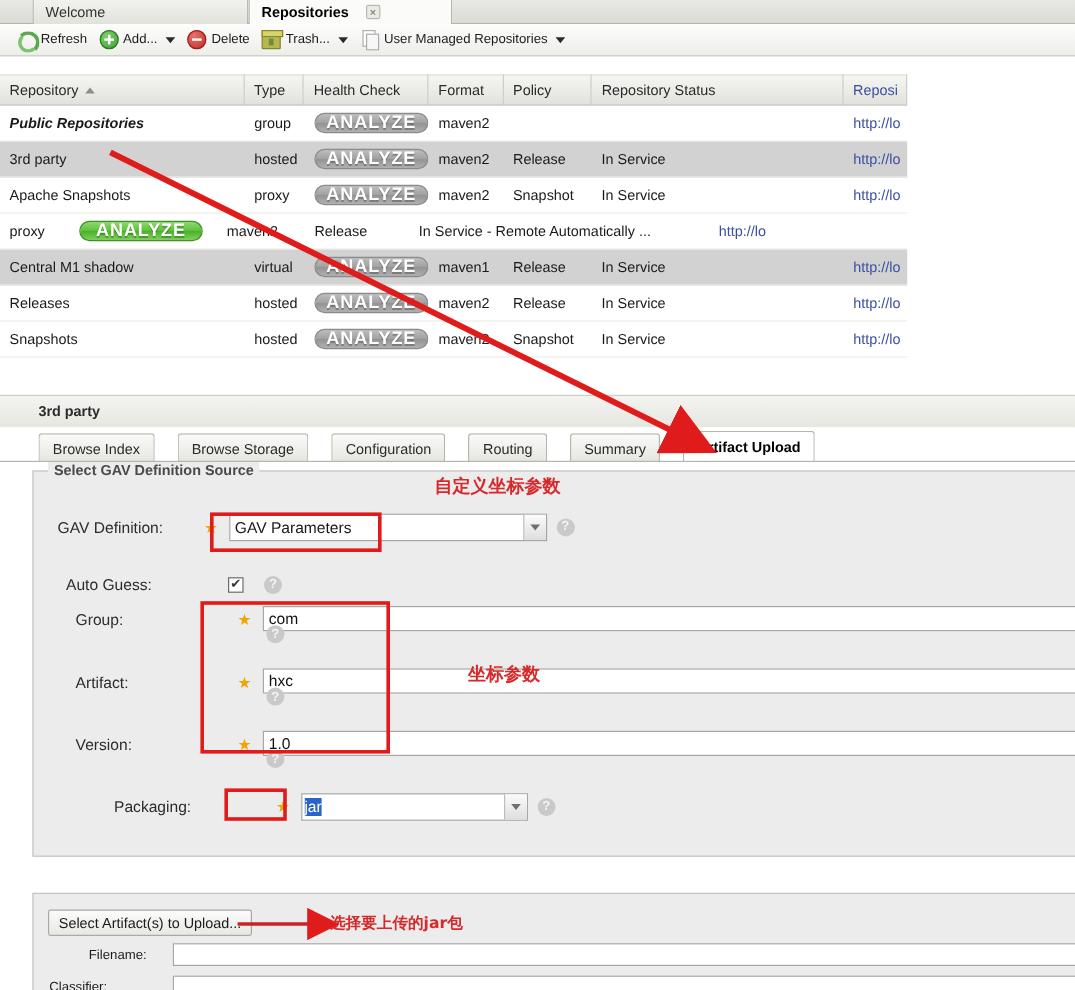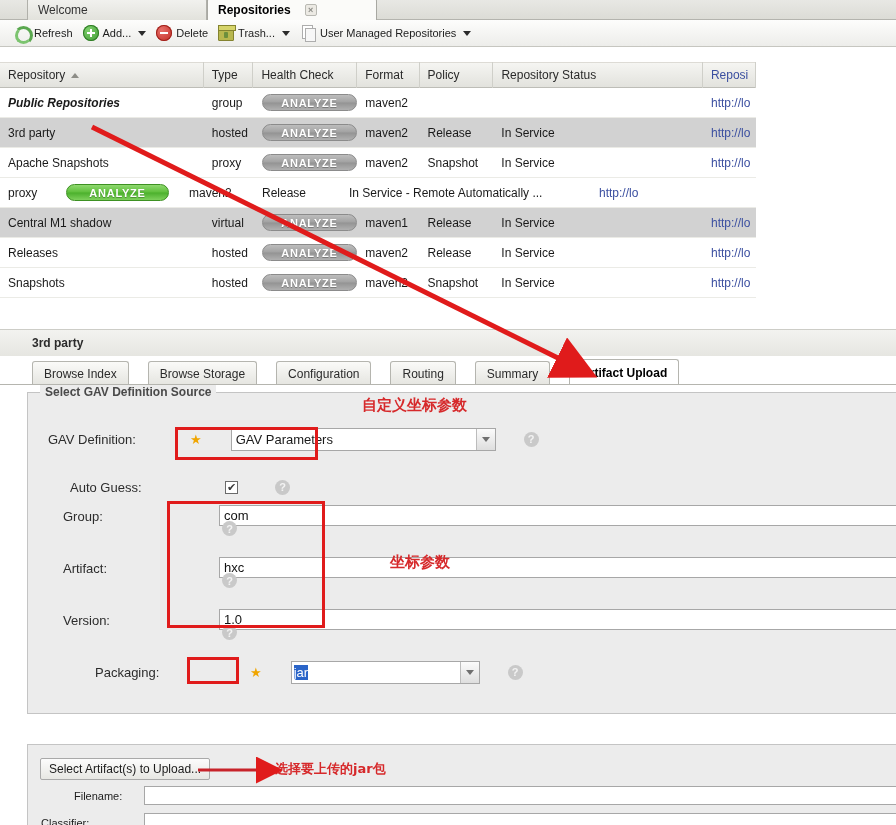--- a/index.html
+++ b/index.html
@@ -107,21 +107,21 @@
   .c-status { width: 250px; }
   .c-url    { width: 62px; color: #3b4fa0; }
   .bold { font-weight: bold; font-style: italic; }
   .sortarrow { margin-left: 6px; width:0;height:0;
     border-left:4px solid transparent;border-right:4px solid transparent;border-bottom:5px solid #8d8d87; }
 
   .pill {
     width: 103px; height: 17px; border-radius: 9px;
     background: linear-gradient(to bottom, #bdbdbd 0%, #a2a2a2 48%, #939393 52%, #b0b0b0 100%);
     border: 1px solid #8b8b8b;
-    color: #fff; font-size: 11px; font-weight: bold; letter-spacing: .8px;
+    color: #fff; font-size: 15px; font-weight: bold; letter-spacing: .8px;
     display: flex; align-items: center; justify-content: center;
     text-shadow: 0 1px 0 rgba(0,0,0,.25);
   }
   .pill.green {
     background: linear-gradient(to bottom, #8fd96f 0%, #5fbf3c 48%, #4bb02c 52%, #7ed05c 100%);
     border-color: #3d9122;
   }
 
   
   .detail-title {
@@ -144,21 +144,21 @@
 
   
   .panel {
     position: absolute; left: 27px; top: 392px; width: 900px; height: 322px;
     background: #ececec; border: 1px solid #c4c4c4;
   }
   .panel-legend {
     position: absolute; left: 12px; top: -8px; background: #ececec;
     padding: 0 5px; font-weight: bold; font-size: 12px; color: #4a4a4a;
   }
-  .frow { position: absolute; display: flex; align-items: center; height: 24px; gap: 20px; }
+  .frow { position: absolute; display: flex; align-items: center; height: 24px; }
   .flabel { font-size: 13px; color: #2c2c2c; }
   .star { color: #f0a500; font-size: 13px; line-height: 1; }
   .txtin {
     height: 21px; background: #fff; border: 1px solid #a7a7a7;
     font-size: 13px; color: #111; padding: 0 4px; line-height: 19px;
   }
   .selwrap { height: 23px; border: 1px solid #a7a7a7; background: #fff; display: flex; align-items: center; }
   .selwrap .selval { flex: 1; padding-left: 4px; font-size: 13px; }
   .selbtn {
     width: 19px; height: 21px; border-left: 1px solid #bcbcbc;
@@ -357,21 +357,21 @@
       <span class="star">★</span>
       <span class="selwrap" style="width:265px; margin-left:9px;">
         <span class="selval">GAV Parameters</span>
         <span class="selbtn">
             <i></i>
           </span>
       </span>
       <span class="help" style="margin-left:8px;">?</span>
     </div>
 
-    <div class="frow" style="left:42px; top:82px;">
+    <div class="frow" style="left:27px; top:82px;">
       <span class="flabel" style="width:135px;">Auto Guess:</span>
       <span class="chk">✔</span>
       <span class="help" style="margin-left:17px;">?</span>
     </div>
 
     <div class="frow" style="left:35px; top:111px;">
       <span class="flabel" style="width:135px;">Group:</span>
       <span class="star">★</span>
     </div>
     <input class="txtin" style="position: absolute; left: 191px; top: 112px; width: 704px;" value="com">

